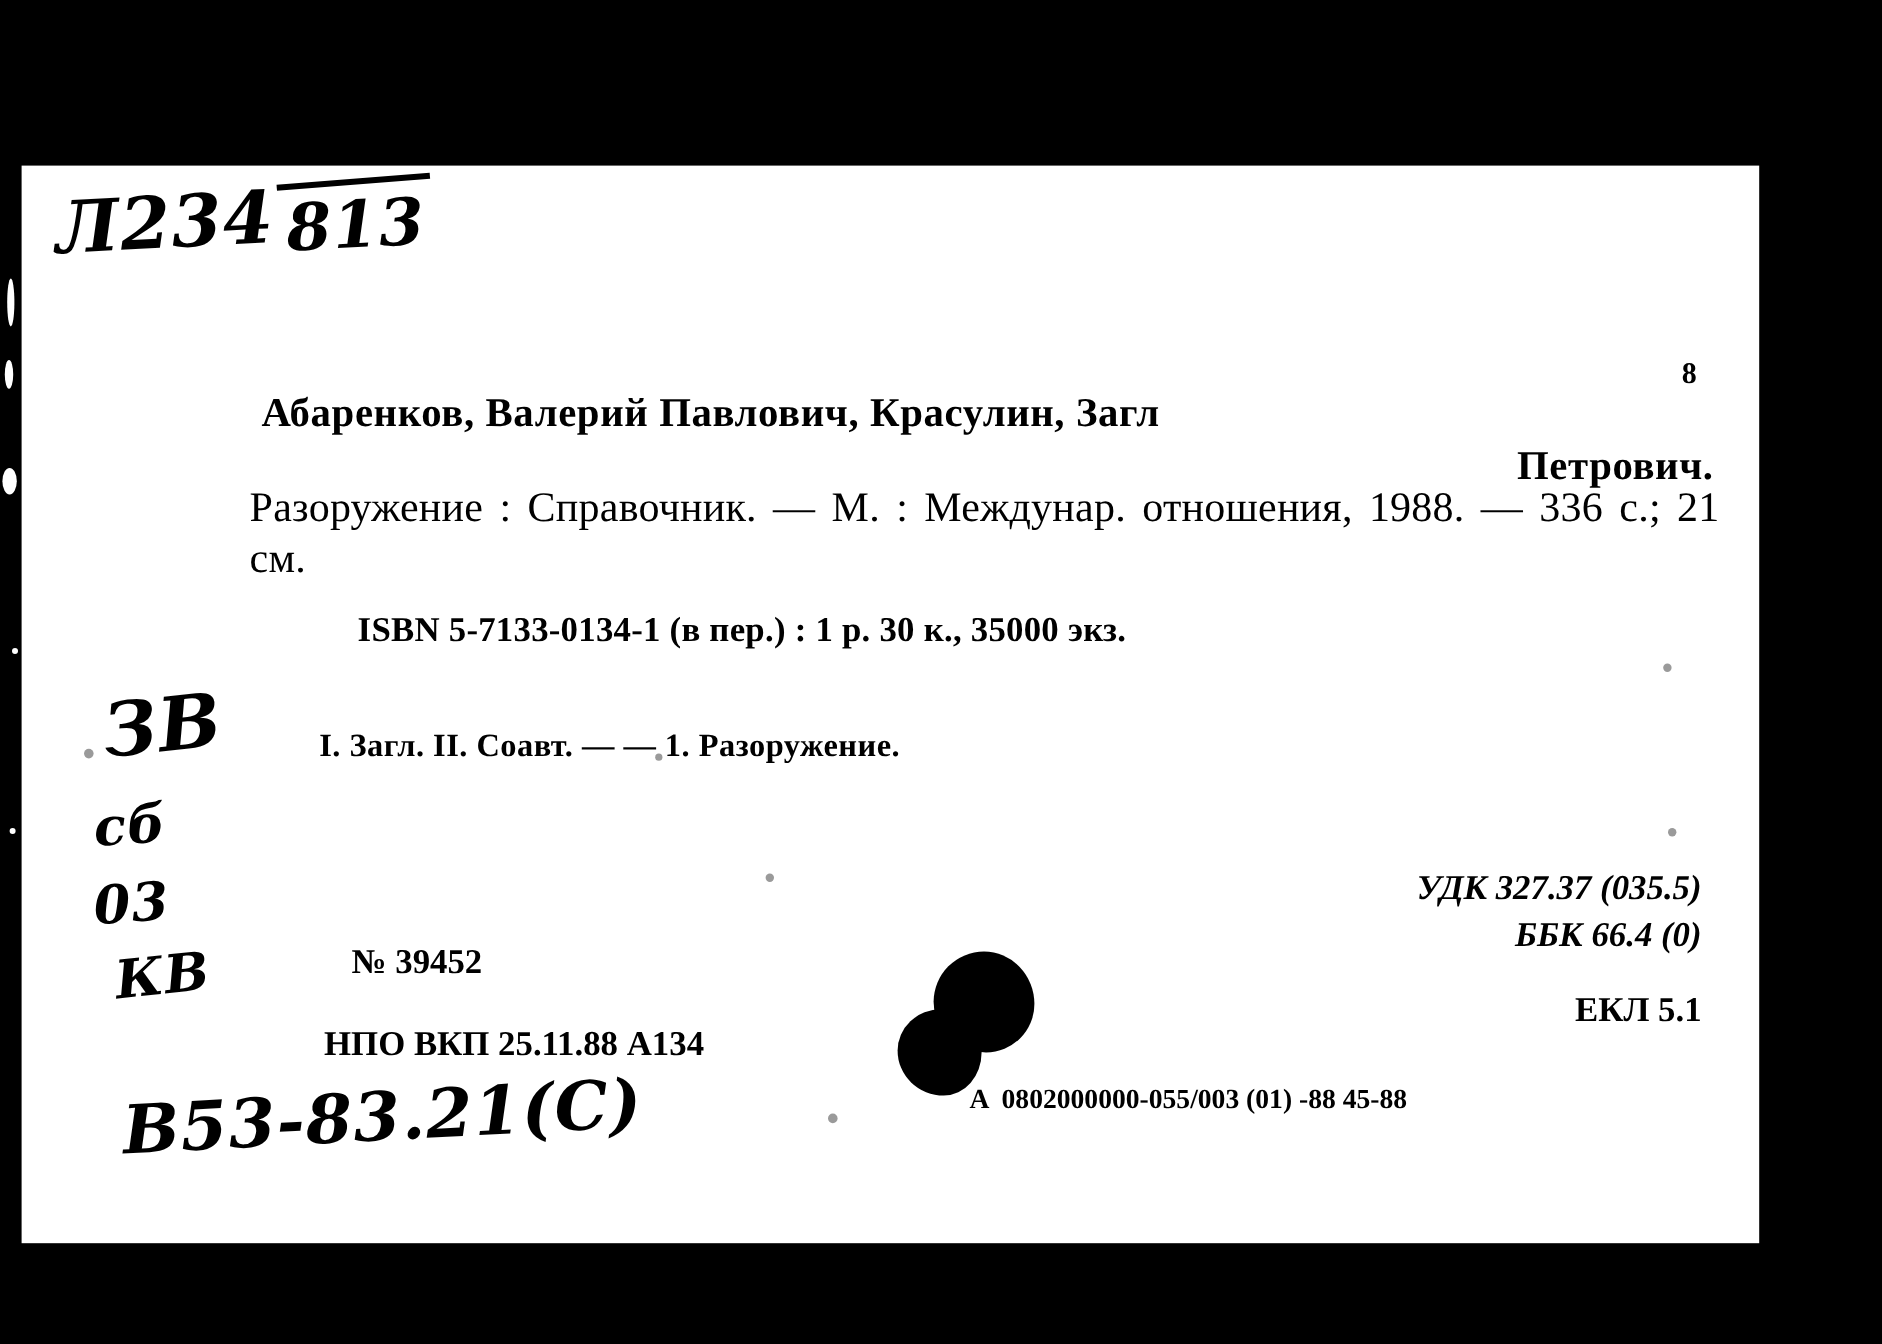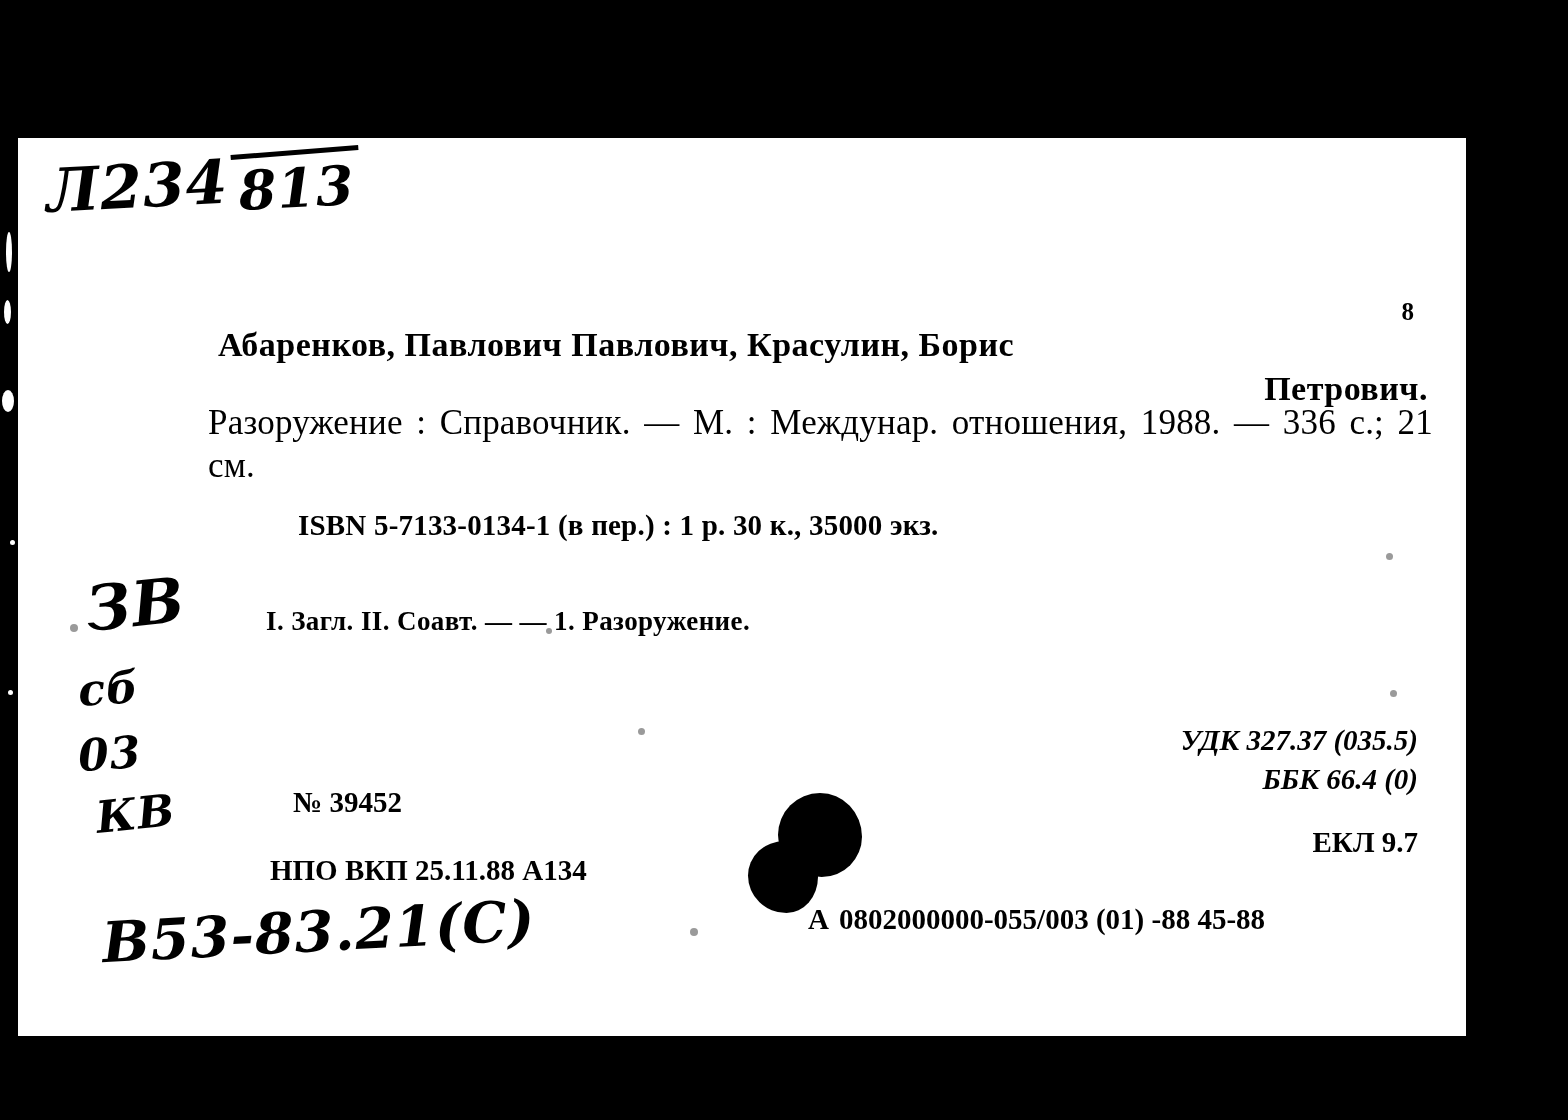--- a/index.html
+++ b/index.html
@@ -181,21 +181,21 @@
   }
   #acc-line3 {
     left: 252px;
     top: 716px;
     font-size: 29px;
     font-weight: 700;
   }
   #code-line {
     left: 790px;
     top: 765px;
-    font-size: 29px;
+    font-size: 23px;
     font-weight: 700;
     white-space: nowrap;
   }
   #code-line .pref {
     margin-right: 10px;
   }
 
   
   #blot {
     position: absolute;
@@ -252,35 +252,35 @@
     <div class="dot" style="left:620px; top:590px; width:7px; height:7px;"></div>
     <div class="dot" style="left:1368px; top:415px; width:7px; height:7px;"></div>
     <div class="dot" style="left:1372px; top:552px; width:7px; height:7px;"></div>
     <div class="dot" style="left:528px; top:490px; width:6px; height:6px;"></div>
     <div class="dot" style="left:672px; top:790px; width:8px; height:8px;"></div>
     <div class="dot" style="left:52px; top:486px; width:8px; height:8px;"></div>
 
     <div class="blk" id="page-num">8</div>
 
     <div class="blk" id="author">
-      <span>Абаренков, Павлович Павлович, Красулин, Борис</span>
+      <span>Абаренков, Валерий Павлович, Красулин, Загл</span>
       <span class="l2">Петрович.</span>
     </div>
 
     <div class="blk" id="title">Разоружение : Справочник. — М. : Междунар. отношения, 1988. — 336 с.; 21 см.</div>
 
     <div class="blk" id="isbn">ISBN 5-7133-0134-1 (в пер.) : 1 р. 30 к., 35000 экз.</div>
 
     <div class="blk" id="tracings">I. Загл. II. Соавт. — — 1. Разоружение.</div>
 
     <div class="blk" id="udk">
       <div>УДК 327.37 (035.5)</div>
       <div>ББК  66.4 (0)</div>
     </div>
-    <div class="blk" id="ekl">ЕКЛ 9.7</div>
+    <div class="blk" id="ekl">ЕКЛ 5.1</div>
 
     <div class="blk" id="acc-num">№ 39452</div>
     <div class="blk" id="acc-line3">НПО ВКП 25.11.88 А134</div>
 
     <div class="blk" id="code-line">
       <span class="pref">А</span><span>0802000000-055/003 (01) -88 45-88</span>
     </div>
 
     <div id="blot">
       <div class="b1"></div>

